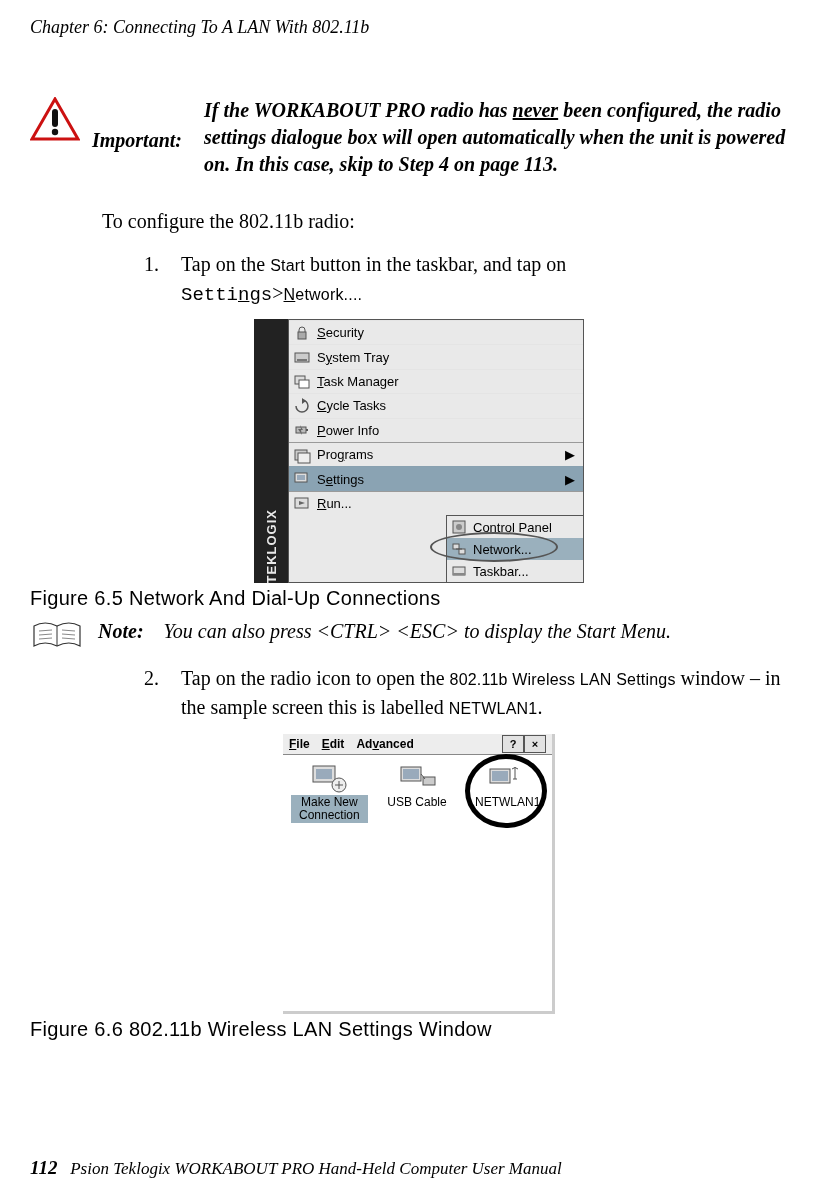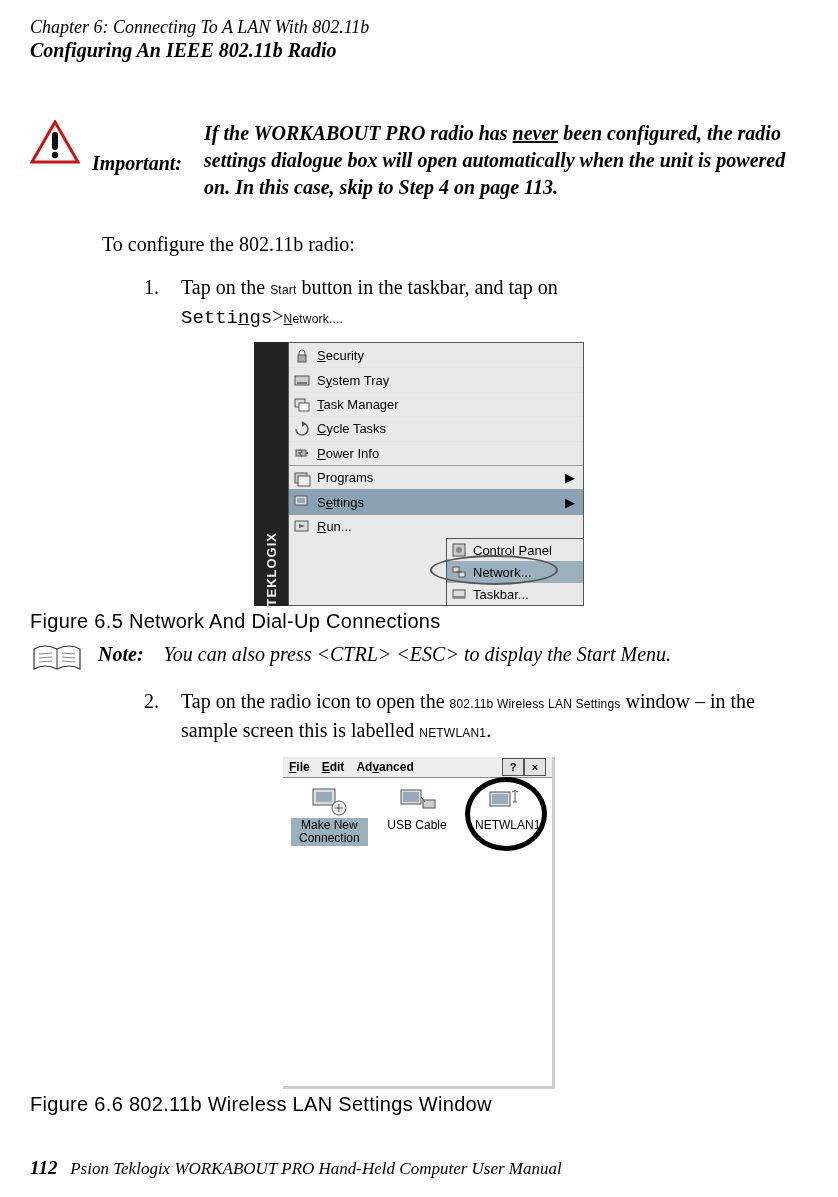--- a/index.html
+++ b/index.html
@@ -61,21 +61,21 @@
   .ordered-step {
     font-size: 20px;
     margin-top: 16px;
     margin-left: 114px;
     display: flex;
     gap: 22px;
     line-height: 1.45;
   }
   .ordered-step .num { flex: 0 0 auto; }
   .ordered-step .txt { flex: 1; }
-  .cond { font-family: 'Gill Sans', 'Arial Narrow', Arial, sans-serif; font-stretch: condensed; font-size: 12px; letter-spacing: 0.2px; }
+  .cond { font-family: 'Gill Sans', 'Arial Narrow', Arial, sans-serif; font-stretch: condensed; font-size: 16px; letter-spacing: 0.2px; }
   .mono { font-family: "Courier New", monospace; font-size: 19px; }
   .underline-access { text-decoration: underline; }
   .figure-caption {
     font-family: 'Gill Sans', 'Arial Narrow', Arial, sans-serif;
     font-size: 20px;
     margin-top: 4px;
     letter-spacing: 0.3px;
   }
   .note-block {
     display: flex;
@@ -142,21 +142,21 @@
     background: #e9e9e9; border: 1px solid #555; box-sizing: border-box;
   }
   .submenu .mi {
     height: 22px; display:flex; align-items:center; gap:6px; padding-left:4px; font-family: Tahoma, sans-serif; font-size: 13px;
   }
   .submenu .mi.hl { background: #9ab0bd; }
   .circ { position: absolute; border: 2px solid #555; border-radius: 50%/50%; }
 
   
   .shot2 {
-    width: 272px; height: 332px; margin: 12px auto 0 auto;
+    width: 272px; height: 280px; margin: 12px auto 0 auto;
     background: #fff;
     border-right: 3px solid #ccc; border-bottom: 3px solid #ccc;
     font-family: Tahoma, Geneva, sans-serif; font-size: 12px; color:#000;
     box-sizing: border-box; position: relative;
   }
   .menubar {
     height: 20px; background: #ededed; border-bottom: 1px solid #888;
     display:flex; align-items:center; gap: 12px; padding: 0 6px;
     font-weight: 600;
   }
@@ -169,21 +169,20 @@
   .deskicon .gfx { width: 44px; height: 34px; margin: 0 auto; display:block; }
   .deskicon .lbl { font-size: 12px; line-height: 1.1; display:inline-block; padding: 1px 8px; }
   .thickcirc { position:absolute; border: 5px solid #000; border-radius: 50%; }
 
 </style>
 </head>
 <body>
 
 <div class="page">
   <div class="header-chapter">Chapter 6: Connecting To A LAN With 802.11b</div>
-  <div class="header-section">Configuring An IEEE 802.11b Radio</div>
 
   <div class="important-block">
     <svg width="50" height="44" viewBox="0 0 50 44">
       <polygon points="25,2 48,42 2,42" fill="#fff" stroke="#c11" stroke-width="3"></polygon>
       <rect x="22" y="12" width="6" height="18" rx="3" fill="#111"></rect>
       <circle cx="25" cy="35" r="3.2" fill="#111"></circle>
     </svg>
     <span class="important-label">Important:</span>
     <span class="important-text">
       <span>If the WORKABOUT PRO radio has </span><span class="nvr">never</span><span> been configured, the radio settings dialogue box will open automatically when the unit is powered on. In this case, skip to Step 4 on page 113.</span>

